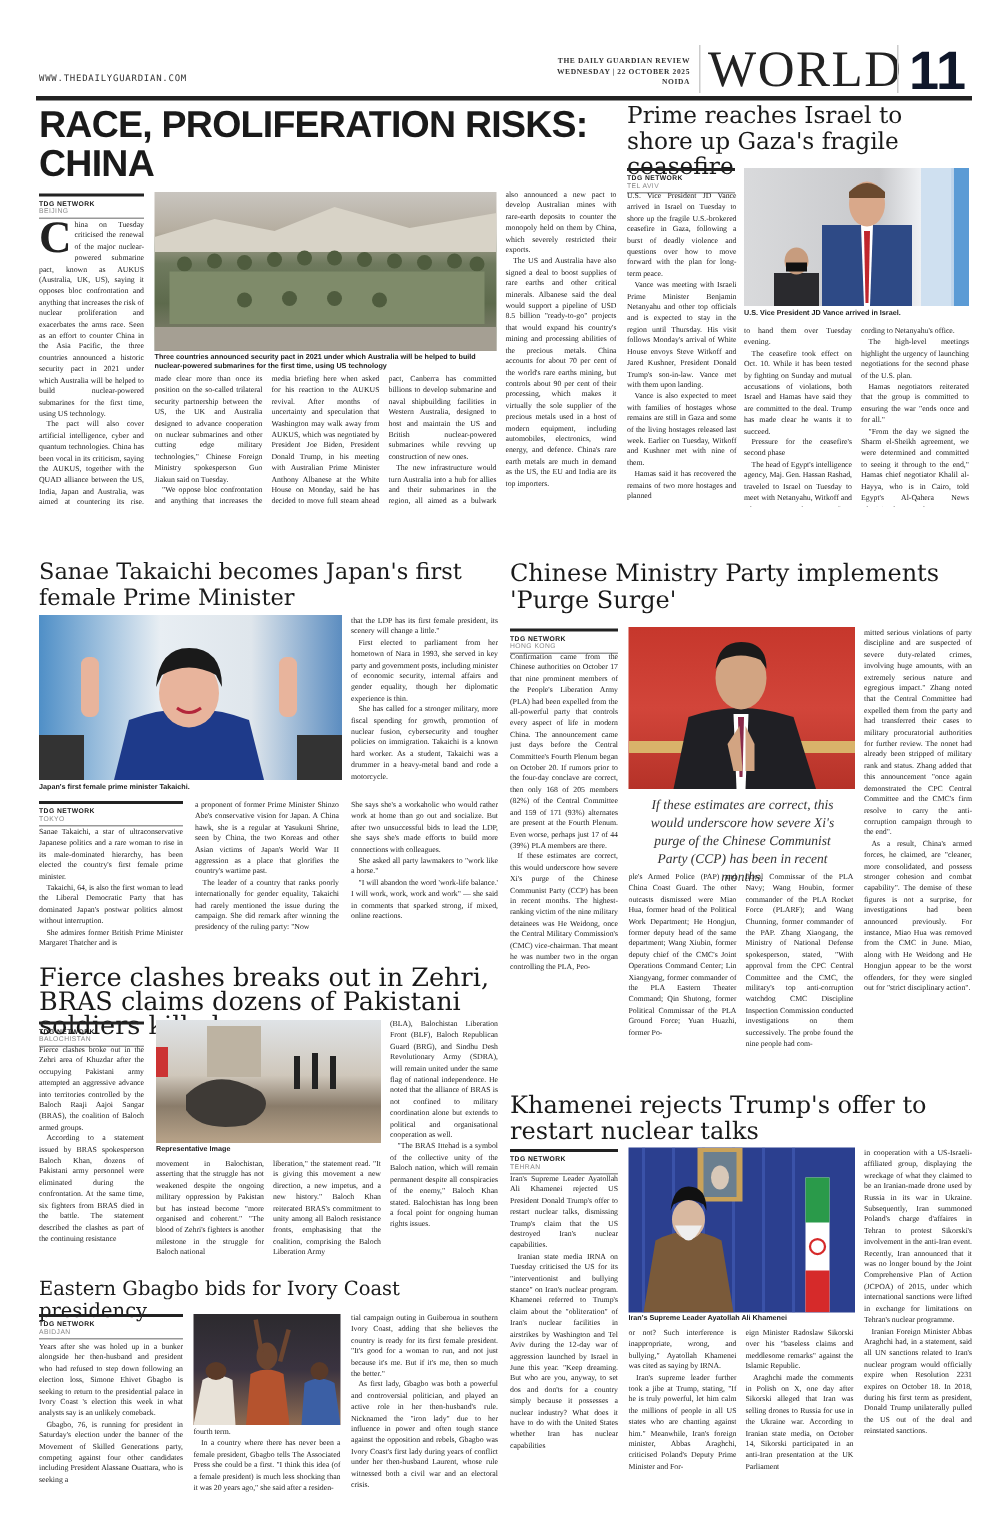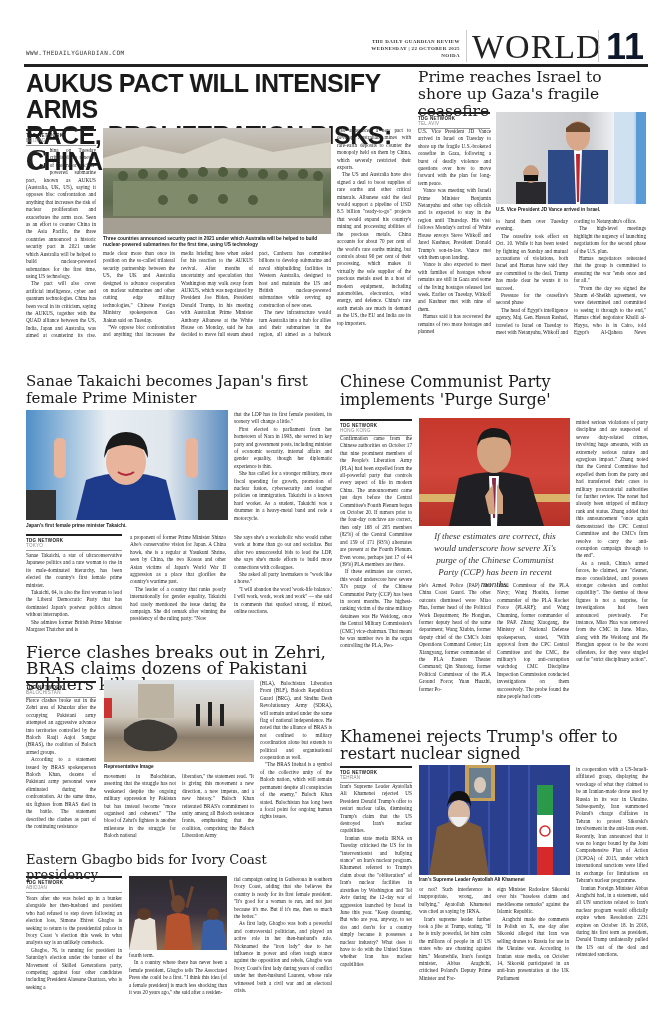--- a/index.html
+++ b/index.html
@@ -32,21 +32,20 @@
   <div><span>WEDNESDAY</span> | <span>22 OCTOBER 2025</span></div>
   <div>NOIDA</div>
 </div>
 <div class="sec-div" style="left:466px"></div>
 <div class="abs masthead-section">WORLD</div>
 <div class="sec-div" style="left:598px"></div>
 <div class="abs masthead-page">11</div>
 <div class="abs rule"></div>
 
 <div class="abs hl-sans" style="left:26px;top:70px;width:420px;font-size:25px;line-height:26px">
-  <div>AUKUS PACT WILL INTENSIFY ARMS</div>
   <div>RACE, PROLIFERATION RISKS: CHINA</div>
 </div>
 <div class="abs byline" style="left:26px;top:129px;width:70px">
   <span class="net">TDG NETWORK</span>
   <span class="loc">BEIJING</span>
 </div>
 <div class="abs col" style="left:26px;top:147px;width:70px;height:190px">
   <span class="dropcap">C</span><span>hina on Tuesday criticised the renewal of the major nuclear-powered submarine pact, known as AUKUS (Australia, UK, US), saying it opposes bloc confrontation and anything that increases the risk of nuclear proliferation and exacerbates the arms race. Seen as an effort to counter China in the Asia Pacific, the three countries announced a historic security pact in 2021 under which Australia will be helped to build nuclear-powered submarines for the first time, using US technology.</span>
   <p>The pact will also cover artificial intelligence, cyber and quantum technologies. China has been vocal in its criticism, saying the AUKUS, together with the QUAD alliance between the US, India, Japan and Australia, was aimed at countering its rise. "China has</p>
 </div>
@@ -161,21 +160,21 @@
 <div class="abs col" style="left:130px;top:534px;width:96px;height:108px">
   <p style="text-indent:0">a proponent of former Prime Minister Shinzo Abe's conservative vision for Japan. A China hawk, she is a regular at Yasukuni Shrine, seen by China, the two Koreas and other Asian victims of Japan's World War II aggression as a place that glorifies the country's wartime past.</p>
   <p>The leader of a country that ranks poorly internationally for gender equality, Takaichi had rarely mentioned the issue during the campaign. She did remark after winning the presidency of the ruling party: "Now</p>
 </div>
 <div class="abs col" style="left:234px;top:534px;width:98px;height:108px">
   <p style="text-indent:0">She says she's a workaholic who would rather work at home than go out and socialize. But after two unsuccessful bids to lead the LDP, she says she's made efforts to build more connections with colleagues.</p>
   <p>She asked all party lawmakers to "work like a horse."</p>
   <p>"I will abandon the word 'work-life balance.' I will work, work, work and work" — she said in comments that sparked strong, if mixed, online reactions.</p>
 </div>
 
-<div class="abs hl-serif" style="left:340px;top:373px;width:300px;font-size:16px;line-height:18px">Chinese Communist Party implements 'Purge Surge'</div>
+<div class="abs hl-serif" style="left:340px;top:373px;width:300px;font-size:16px;line-height:18px">Chinese Ministry Party implements 'Purge Surge'</div>
 <div class="abs byline" style="left:340px;top:419px;width:72px">
   <span class="net">TDG NETWORK</span>
   <span class="loc">HONG KONG</span>
 </div>
 <div class="abs col" style="left:340px;top:435px;width:72px;height:292px">
   <p style="text-indent:0">Confirmation came from the Chinese authorities on October 17 that nine prominent members of the People's Liberation Army (PLA) had been expelled from the all-powerful party that controls every aspect of life in modern China. The announcement came just days before the Central Committee's Fourth Plenum began on October 20. If rumors prior to the four-day conclave are correct, then only 168 of 205 members (82%) of the Central Committee and 159 of 171 (93%) alternates are present at the Fourth Plenum. Even worse, perhaps just 17 of 44 (39%) PLA members are there.</p>
   <p>If these estimates are correct, this would underscore how severe Xi's purge of the Chinese Communist Party (CCP) has been in recent months. The highest-ranking victim of the nine military detainees was He Weidong, once the Central Military Commission's (CMC) vice-chairman. That meant he was number two in the organ controlling the PLA, Peo-</p>
 </div>
 <div class="abs photo" style="left:419px;top:418px;width:151px;height:108px;background:linear-gradient(180deg,#c6372c 0%,#d2453a 50%,#b53228 100%)">
   <svg width="151" height="108" viewBox="0 0 151 108">
@@ -225,21 +224,21 @@
   <p style="text-indent:0">movement in Balochistan, asserting that the struggle has not weakened despite the ongoing military oppression by Pakistan but has instead become "more organised and coherent." "The blood of Zehri's fighters is another milestone in the struggle for Baloch national</p>
 </div>
 <div class="abs col" style="left:182px;top:773px;width:72px;height:66px">
   <p style="text-indent:0">liberation," the statement read. "It is giving this movement a new direction, a new impetus, and a new history." Baloch Khan reiterated BRAS's commitment to unity among all Baloch resistance fronts, emphasising that the coalition, comprising the Baloch Liberation Army</p>
 </div>
 <div class="abs col" style="left:260px;top:680px;width:72px;height:159px">
   <p style="text-indent:0">(BLA), Balochistan Liberation Front (BLF), Baloch Republican Guard (BRG), and Sindhu Desh Revolutionary Army (SDRA), will remain united under the same flag of national independence. He noted that the alliance of BRAS is not confined to military coordination alone but extends to political and organisational cooperation as well.</p>
   <p>"The BRAS Ittehad is a symbol of the collective unity of the Baloch nation, which will remain permanent despite all conspiracies of the enemy," Baloch Khan stated. Balochistan has long been a focal point for ongoing human rights issues.</p>
 </div>
 
-<div class="abs hl-serif" style="left:340px;top:728px;width:300px;font-size:16px;line-height:17px">Khamenei rejects Trump's offer to restart nuclear signed</div>
+<div class="abs hl-serif" style="left:340px;top:728px;width:300px;font-size:16px;line-height:17px">Khamenei rejects Trump's offer to restart nuclear talks</div>
 <div class="abs byline" style="left:340px;top:766px;width:72px">
   <span class="net">TDG NETWORK</span>
   <span class="loc">TEHRAN</span>
 </div>
 <div class="abs col" style="left:340px;top:783px;width:72px;height:220px">
   <p style="text-indent:0">Iran's Supreme Leader Ayatollah Ali Khamenei rejected US President Donald Trump's offer to restart nuclear talks, dismissing Trump's claim that the US destroyed Iran's nuclear capabilities.</p>
   <p>Iranian state media IRNA on Tuesday criticised the US for its "interventionist and bullying stance" on Iran's nuclear program. Khamenei referred to Trump's claim about the "obliteration" of Iran's nuclear facilities in airstrikes by Washington and Tel Aviv during the 12-day war of aggression launched by Israel in June this year. "Keep dreaming. But who are you, anyway, to set dos and don'ts for a country simply because it possesses a nuclear industry? What does it have to do with the United States whether Iran has nuclear capabilities</p>
 </div>
 <div class="abs photo" style="left:419px;top:765px;width:151px;height:110px;background:#2b3f8f">
   <svg width="151" height="110" viewBox="0 0 151 110">

